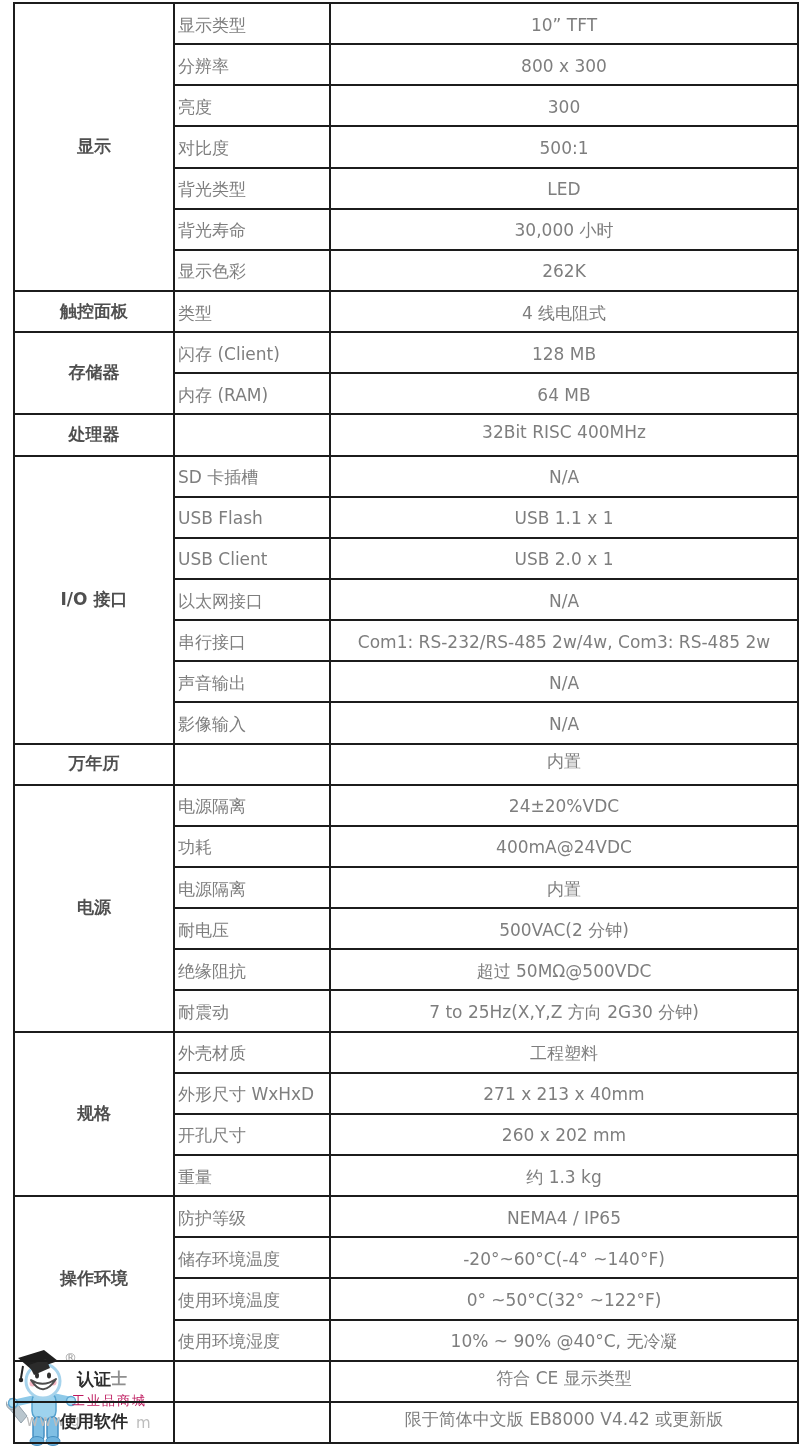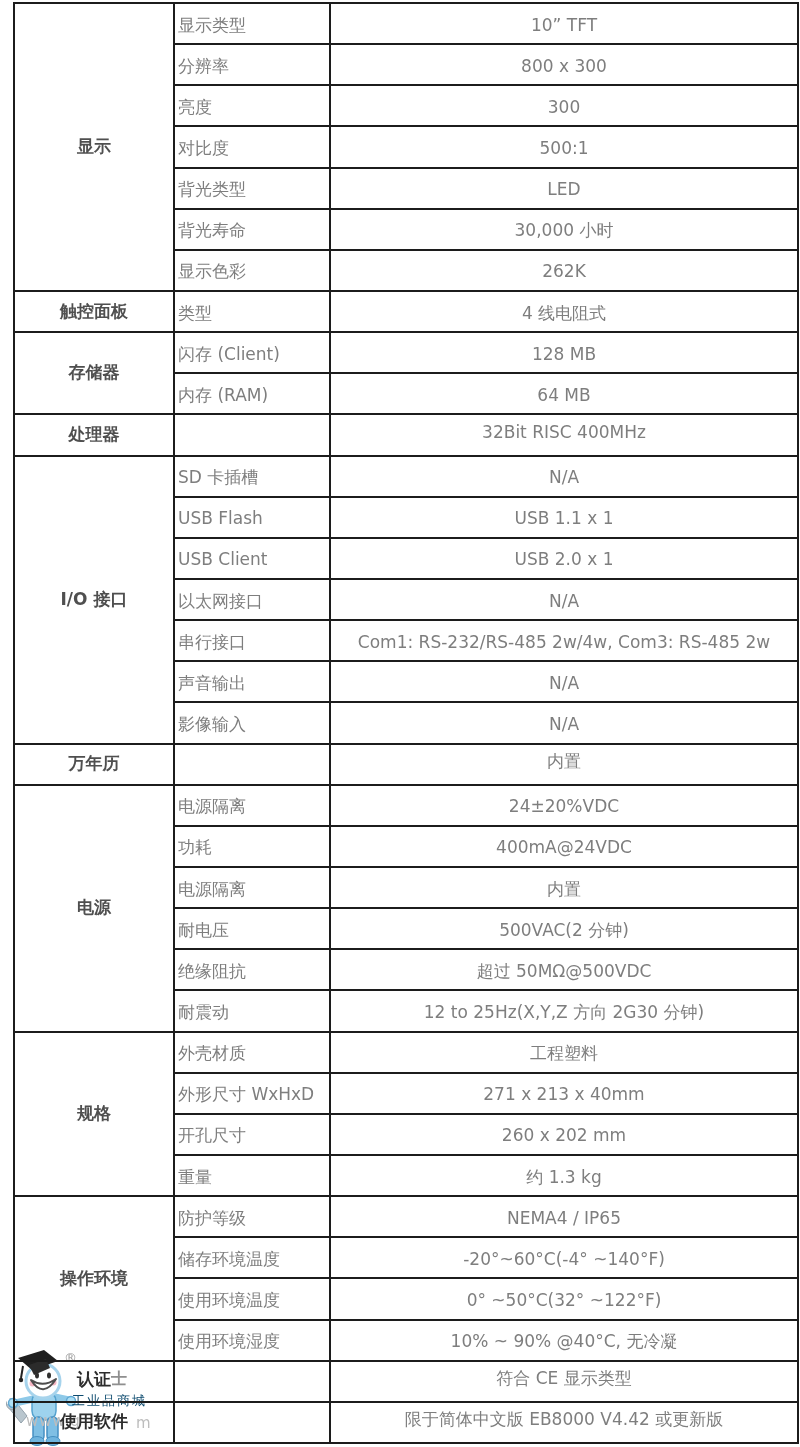--- a/index.html
+++ b/index.html
@@ -8,21 +8,21 @@
     background:var(--page-bg,#ffffff);
     font-family:"DejaVu Sans","Liberation Sans",sans-serif;
   }
   .page{position:absolute;inset:0;}
 
   
   .watermark{position:absolute;inset:0;z-index:0;}
   .wm-text{position:absolute;color:var(--wm-text,#b3b3b3);white-space:nowrap;}
   .wm-reg{left:64px;top:1350px;font-size:13px;color:#9a9a9a;}
   .wm-shi{left:111px;top:1369px;font-size:16px;color:#8f8f8f;font-weight:bold;}
-  .wm-tagline{left:72px;top:1392px;font-size:13px;letter-spacing:2px;color:#0c4a6e;}
+  .wm-tagline{left:72px;top:1392px;font-size:13px;letter-spacing:2px;color:#be185d;}
   .wm-url-left{left:26px;top:1412px;font-size:15px;color:#bdbdbd;letter-spacing:1px;}
   .wm-url-right{left:136px;top:1414px;font-size:15px;color:#bdbdbd;}
   .mascot{position:absolute;left:5px;top:1345px;width:120px;height:102px;}
 
   
   table.spec-table{
     position:absolute;left:13px;top:2px;z-index:1;
     width:784px;height:1442px;
     border-collapse:collapse;table-layout:fixed;
     background:transparent;
@@ -195,21 +195,21 @@
         <tr>
           <td class="sub">耐电压</td>
           <td class="val">500VAC(2 分钟)</td>
         </tr>
         <tr>
           <td class="sub">绝缘阻抗</td>
           <td class="val">超过 50MΩ@500VDC</td>
         </tr>
         <tr>
           <td class="sub">耐震动</td>
-          <td class="val">12 to 25Hz(X,Y,Z 方向 2G30 分钟)</td>
+          <td class="val">7 to 25Hz(X,Y,Z 方向 2G30 分钟)</td>
         </tr>
         <tr>
           <td class="cat" rowspan="4">规格</td>
           <td class="sub">外壳材质</td>
           <td class="val">工程塑料</td>
         </tr>
         <tr>
           <td class="sub">外形尺寸 WxHxD</td>
           <td class="val">271 x 213 x 40mm</td>
         </tr>

